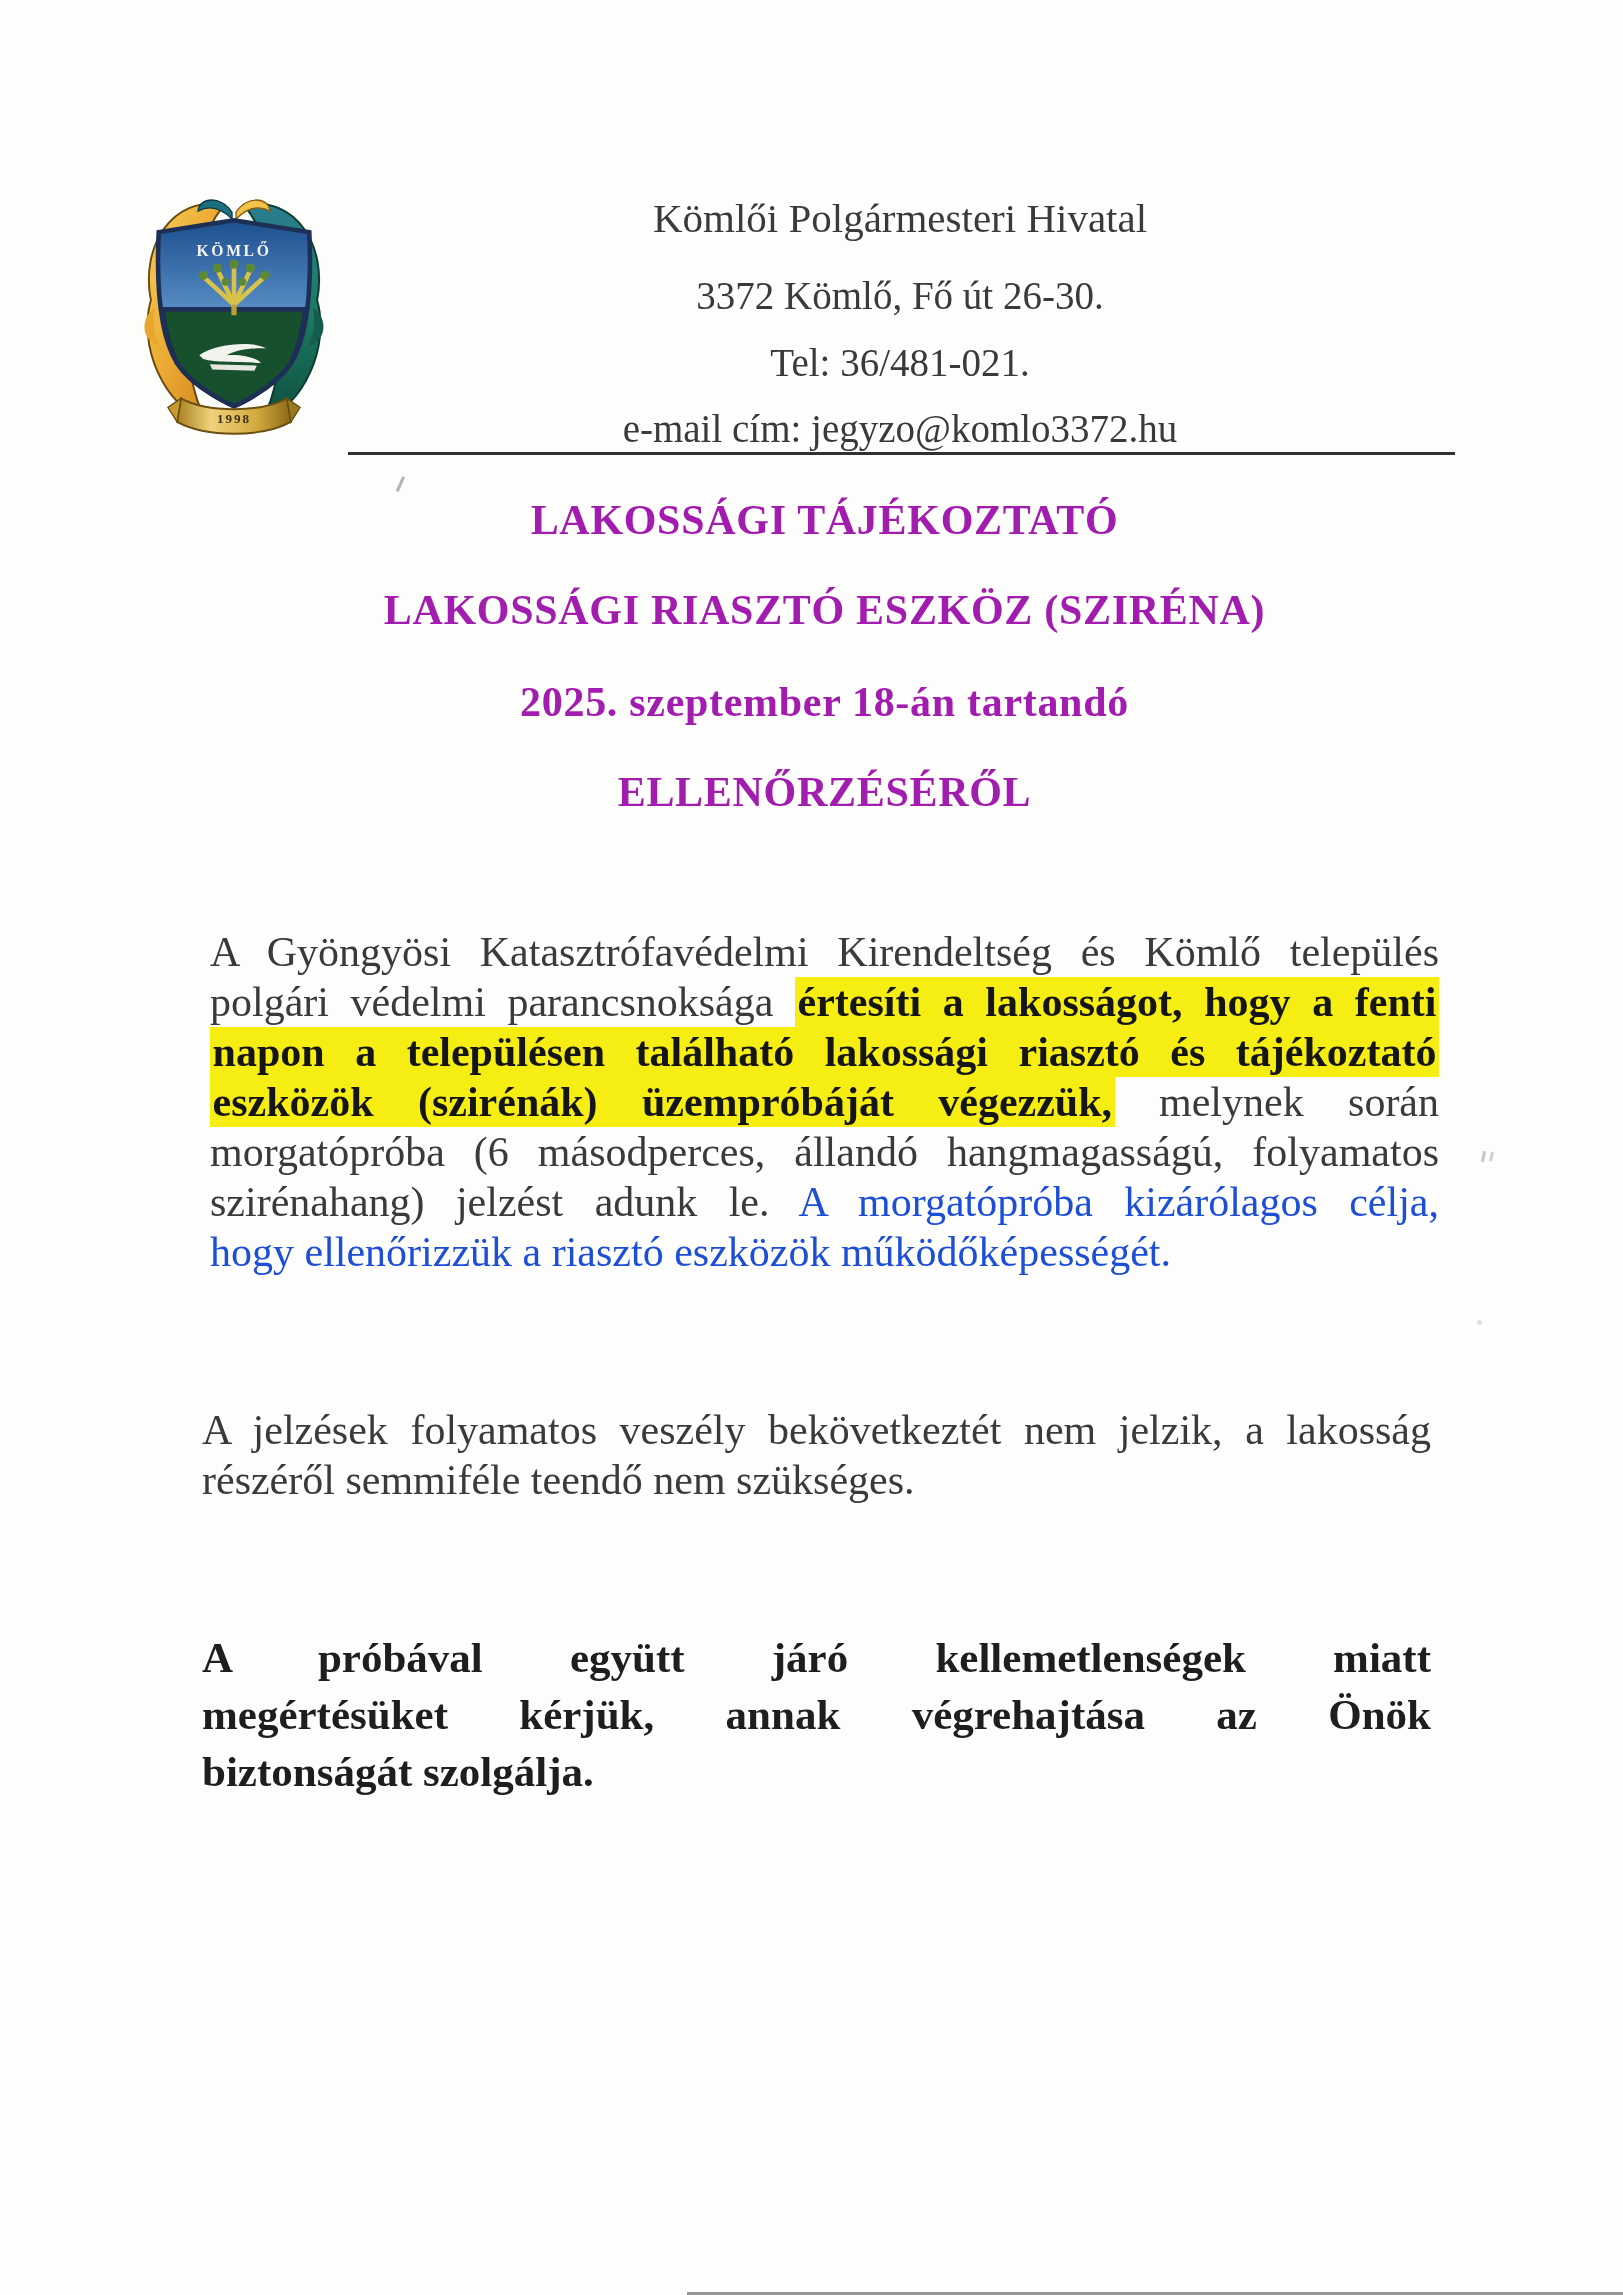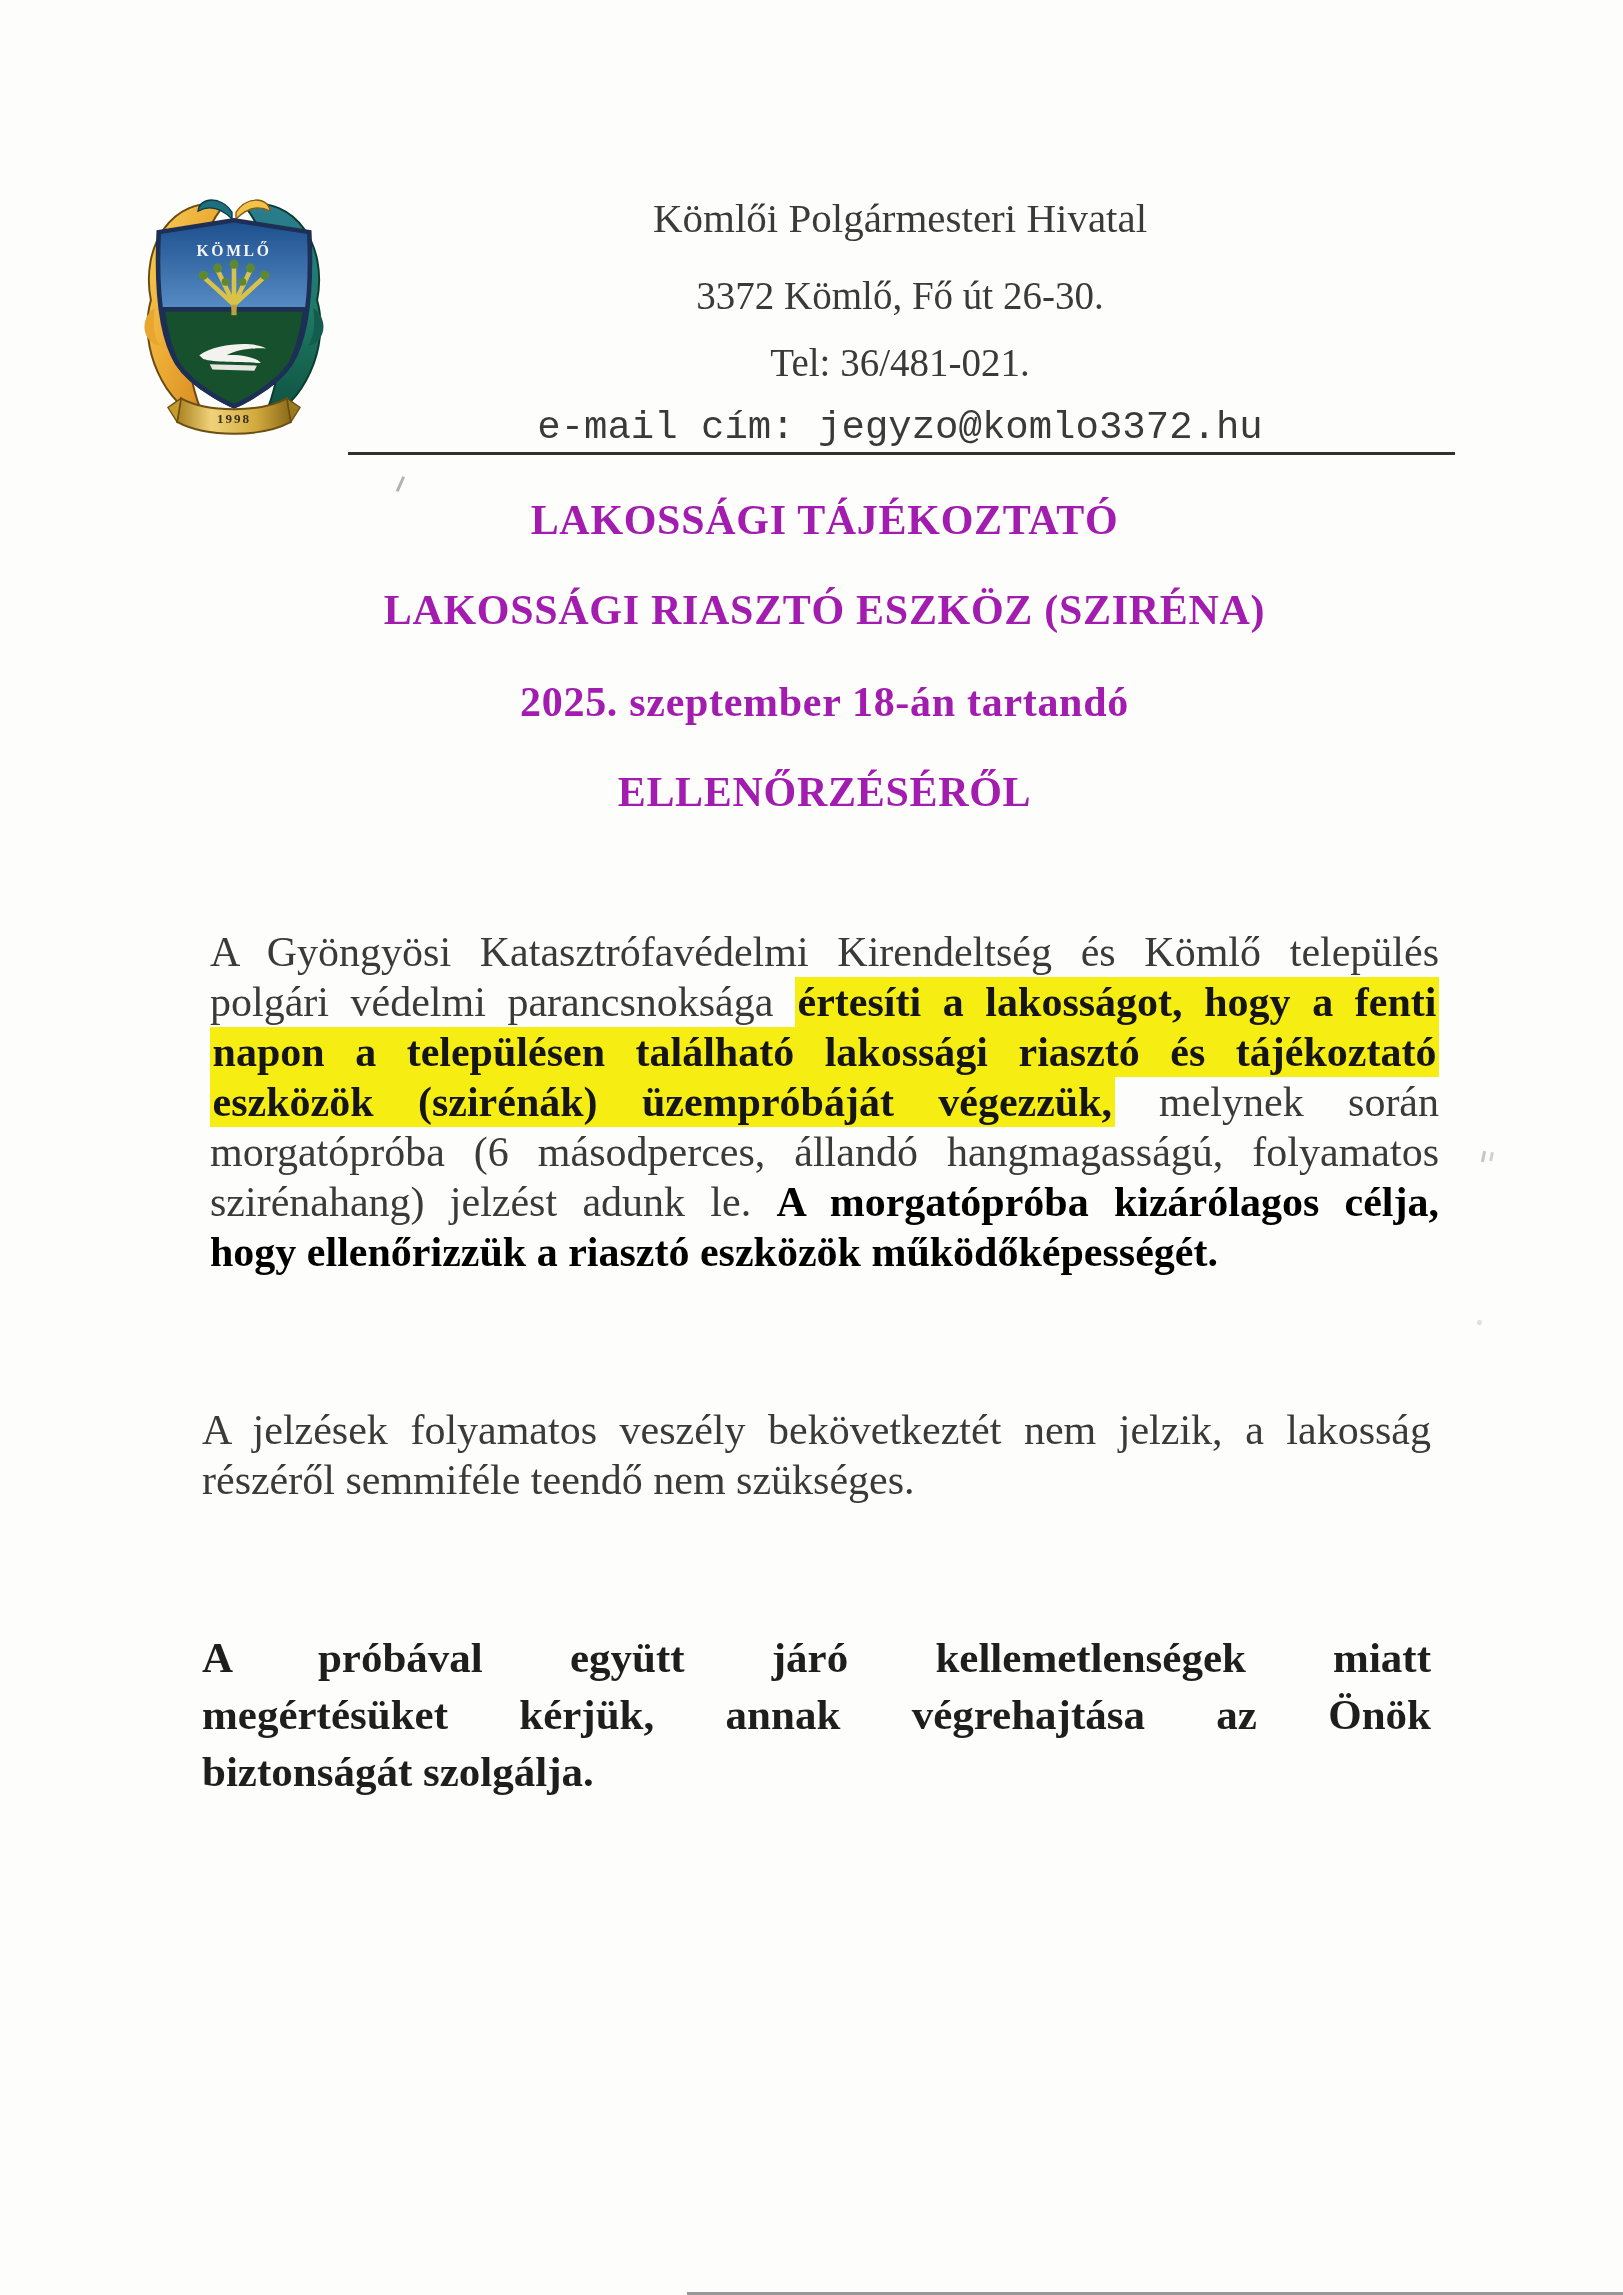--- a/index.html
+++ b/index.html
@@ -13,21 +13,21 @@
   }
 
   
   .hdr {
     position:absolute; left:347px; width:1106px;
     text-align:center; color:#3a3a3a; white-space:nowrap;
   }
   .hdr-1 { top:194px; font-size:41px; }
   .hdr-2 { top:273px; font-size:39px; }
   .hdr-3 { top:340px; font-size:39px; }
-  .hdr-4 { top:406px; font-size:39px;font-family:Liberation Mono, monospace; }
+  .hdr-4 { top:406px; font-size:39px; }
 
   .divider {
     position:absolute; left:348px; top:452px; width:1107px; height:3.3px;
     background:#303030;
   }
 
   
   .title {
     position:absolute; left:196px; width:1257px;
     text-align:center; font-weight:bold; color:#a21caf;
@@ -48,21 +48,21 @@
   .p3 { top:1629px; font-weight:bold; color:#1e1e1e; font-size:43px; }
 
   .ln { display:block; height:50px; line-height:50px; overflow:hidden; white-space:normal; }
   .p3 .ln { height:57px; line-height:57px; }
 
   
   .jl { text-align:justify; text-align-last:justify; }
   .jl::after { content:""; display:inline-block; width:100%; height:0; }
   .ll { text-align:left; }
 
-  .b { font-weight:bold; color:#000000; }
+  .b { font-weight:normal; color:#1d4ed8; }
 
   mark.hl {
     background:#f6ee13;
     color:#151515;
     font-weight:bold;
     padding:4.6px 2.6px 7.9px 2.6px;
   }
 
   
   .speck { position:absolute; background:#9a9a9a; }

